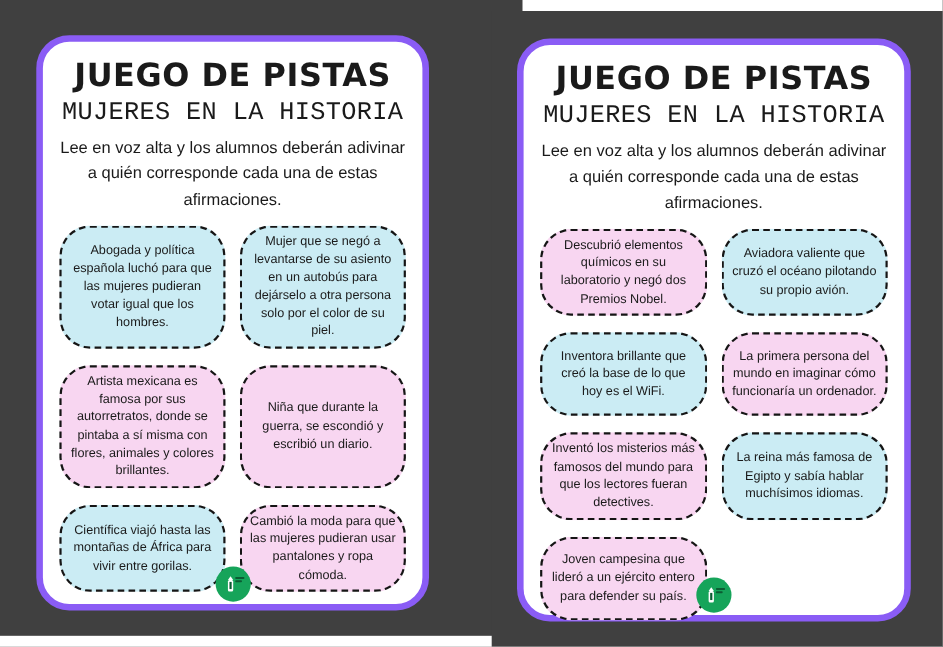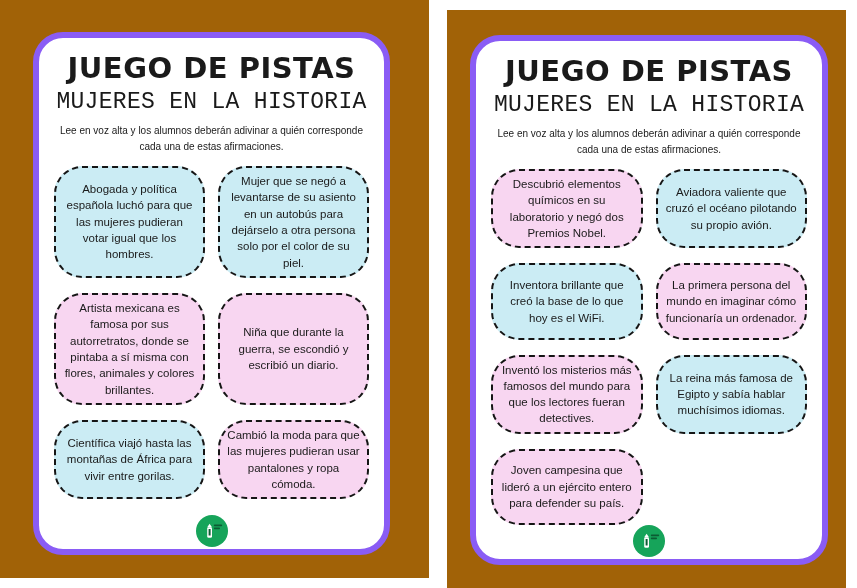--- a/index.html
+++ b/index.html
@@ -4,21 +4,21 @@
 <style>
   html, body { margin: 0; padding: 0; }
   body {
     width: 857px; height: 588px;
     background: #ffffff;
     position: relative;
     font-family: "Liberation Sans", sans-serif;
     color: #1a1a1a;
     overflow: hidden;
   }
-  .flyer { position: absolute; background: #a16207; }
+  .flyer { position: absolute; background: #404040; padding-left: 46px; }
   #flyer-left  { left: 0;   top: 0;  width: 429px; height: 578px; }
   #flyer-right { left: 447px; top: 10px; width: 399px; height: 578px; }
 
   .card {
     position: absolute;
     background: #ffffff;
     border: 6px solid #8a5cf5;
     border-radius: 30px;
     box-sizing: border-box;
     display: flex; flex-direction: column; align-items: center;
@@ -36,21 +36,21 @@
   }
   .subtitle {
     font-family: Liberation Mono, monospace;
     font-weight: 400;
     font-size: 23px;
     letter-spacing: 0.3px;
     margin: 4px 0 0;
     white-space: nowrap;
   }
   .instructions {
-    font-size: 10px;
+    font-size: 15px;
     line-height: 1.55;
     text-align: center;
     max-width: 318px;
     margin: 8px 0 0;
   }
   .grid {
     display: grid;
     grid-template-columns: 1fr 1fr;
     grid-template-rows: repeat(4, 1fr);
     gap: 15px 13px;

